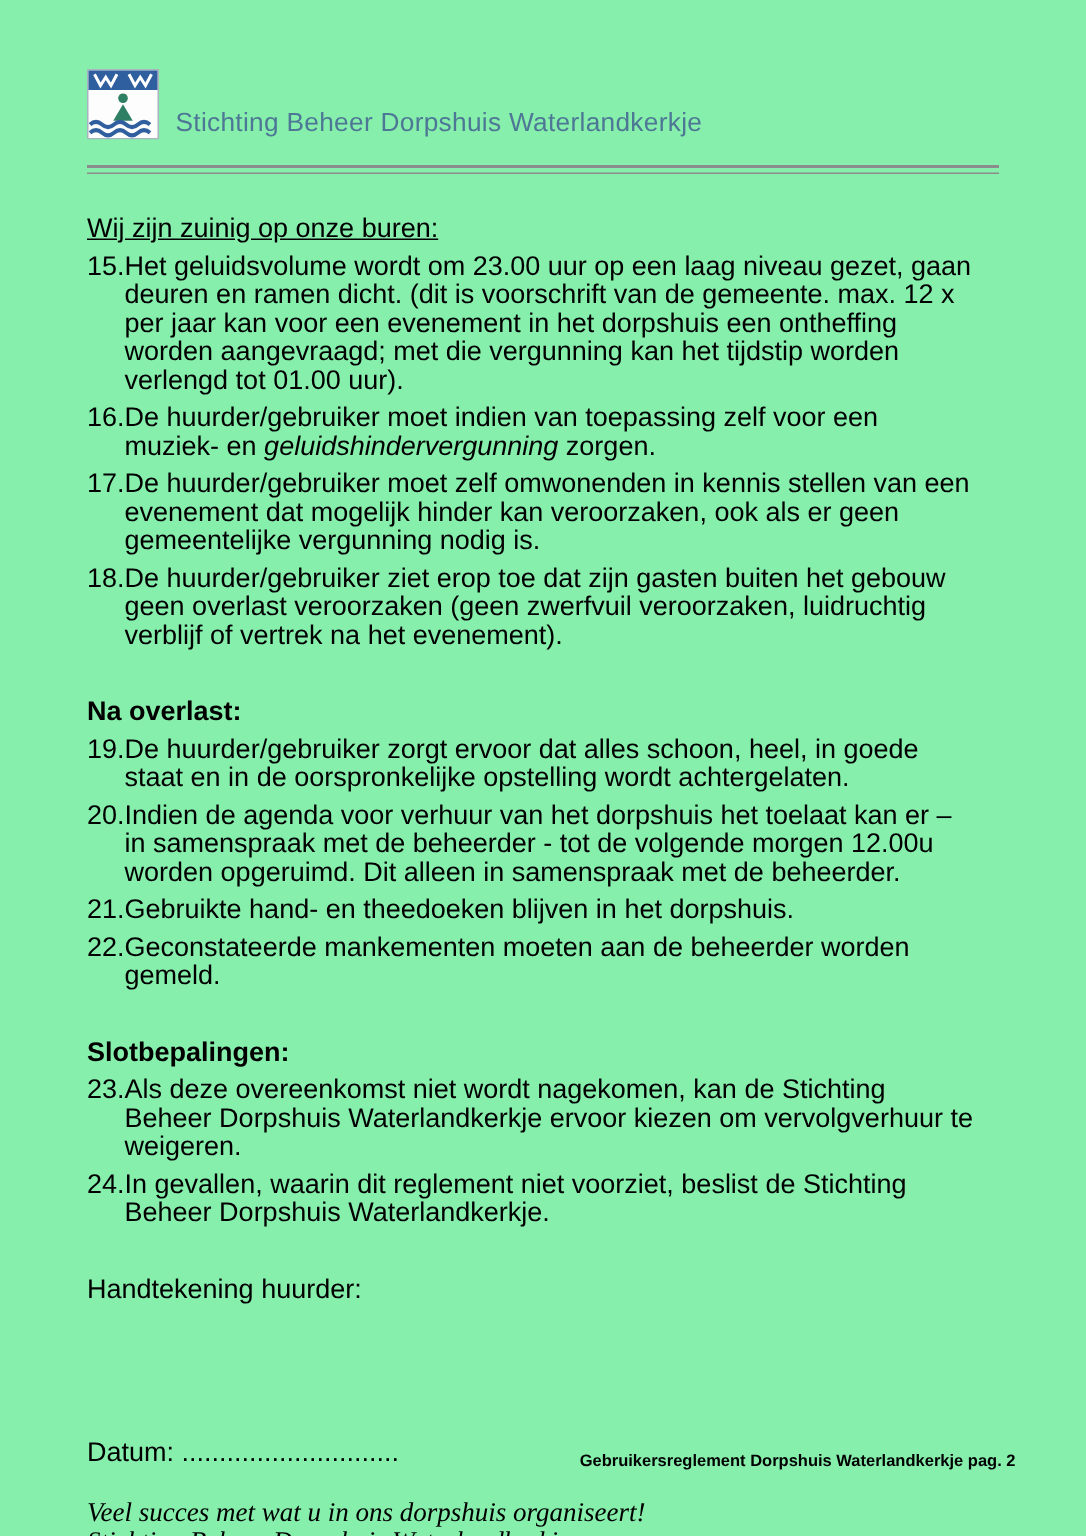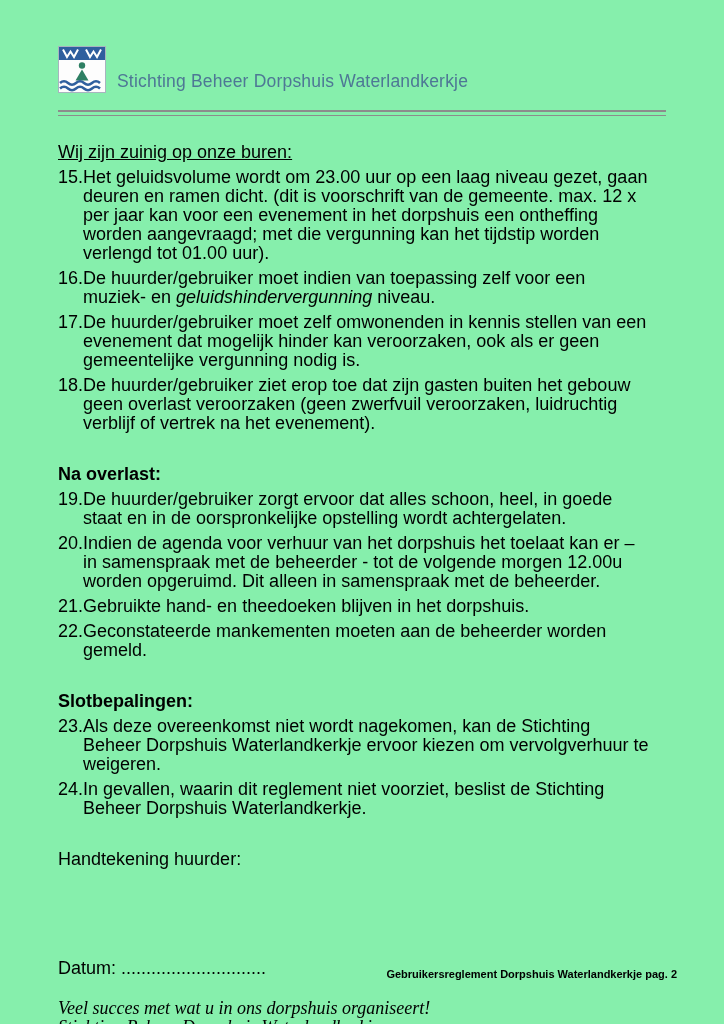--- a/index.html
+++ b/index.html
@@ -73,21 +73,21 @@
 
       <p class="h-underline">Wij zijn zuinig op onze buren:</p>
 
       <div class="li">
         <span class="num">15.</span>
         <span class="txt">Het geluidsvolume wordt om 23.00 uur op een laag niveau gezet, gaan deuren en ramen dicht. (dit is voorschrift van de gemeente. max. 12 x per jaar kan voor een evenement in het dorpshuis een ontheffing worden aangevraagd; met die vergunning kan het tijdstip worden verlengd tot 01.00 uur).</span>
       </div>
 
       <div class="li">
         <span class="num">16.</span>
-        <span class="txt"><span>De huurder/gebruiker moet indien van toepassing zelf voor een muziek- en </span><em>geluidshindervergunning</em><span> niveau.</span></span>
+        <span class="txt"><span>De huurder/gebruiker moet indien van toepassing zelf voor een muziek- en </span><em>geluidshindervergunning</em><span> zorgen.</span></span>
       </div>
 
       <div class="li">
         <span class="num">17.</span>
         <span class="txt">De huurder/gebruiker moet zelf omwonenden in kennis stellen van een evenement dat mogelijk hinder kan veroorzaken, ook als er geen gemeentelijke vergunning nodig is.</span>
       </div>
 
       <div class="li">
         <span class="num">18.</span>
         <span class="txt">De huurder/gebruiker ziet erop toe dat zijn gasten buiten het gebouw geen overlast veroorzaken (geen zwerfvuil veroorzaken, luidruchtig verblijf of vertrek na het evenement).</span>

